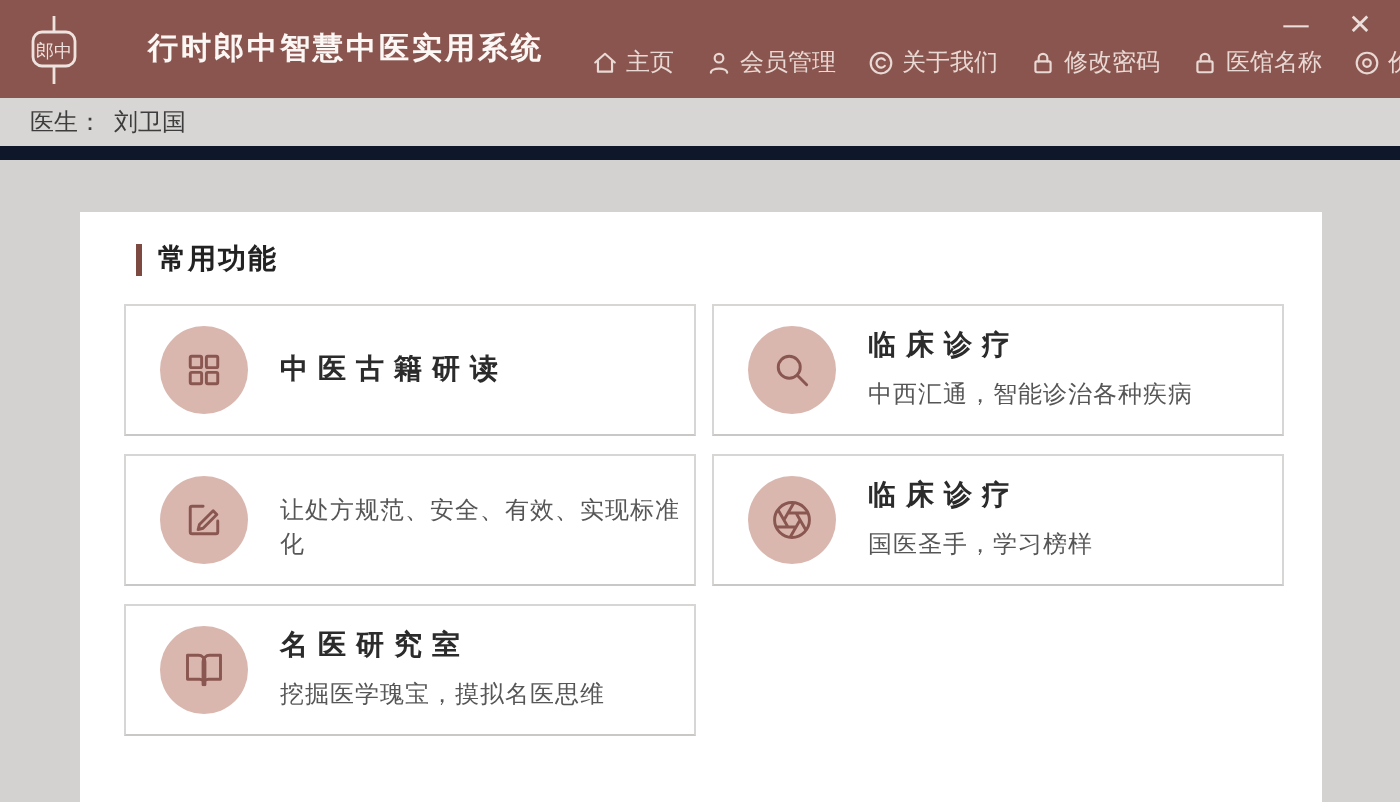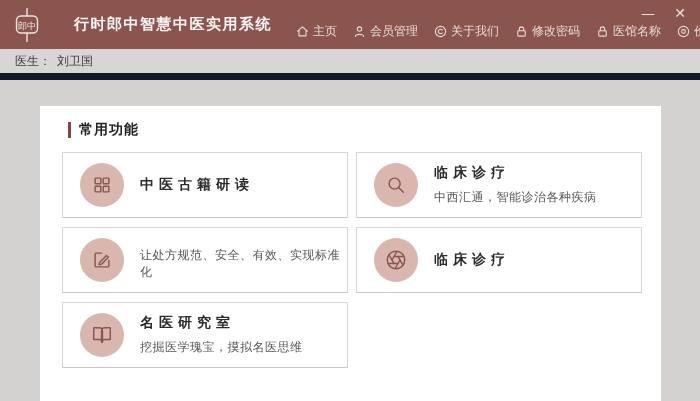--- a/index.html
+++ b/index.html
@@ -270,20 +270,21 @@
 
       <div class="card">
         <span class="icon-circle">
           <svg viewBox="0 0 24 24">
             <circle cx="12" cy="12" r="9.5"></circle>
             <path d="m14.2 8.2 5.2 9M9.8 8.2h10.4M7.6 12l5.2-9M9.8 15.8 4.6 6.8M14.2 15.8H3.8M16.4 12l-5.2 9"></path>
           </svg>
         </span>
         <span class="card-text">
           <div class="card-title">临床诊疗</div>
+          <div class="card-sub">国医圣手，学习榜样</div>
         </span>
       </div>
 
       <div class="card">
         <span class="icon-circle">
           <svg viewBox="0 0 24 24">
             <path d="M3 4h6a3.5 3.5 0 0 1 3.5 3.5V20A3 3 0 0 0 9.5 17H3z"></path>
             <path d="M21 4h-6a3.5 3.5 0 0 0-3.5 3.5V20a3 3 0 0 1 3-3H21z"></path>
           </svg>
         </span>

